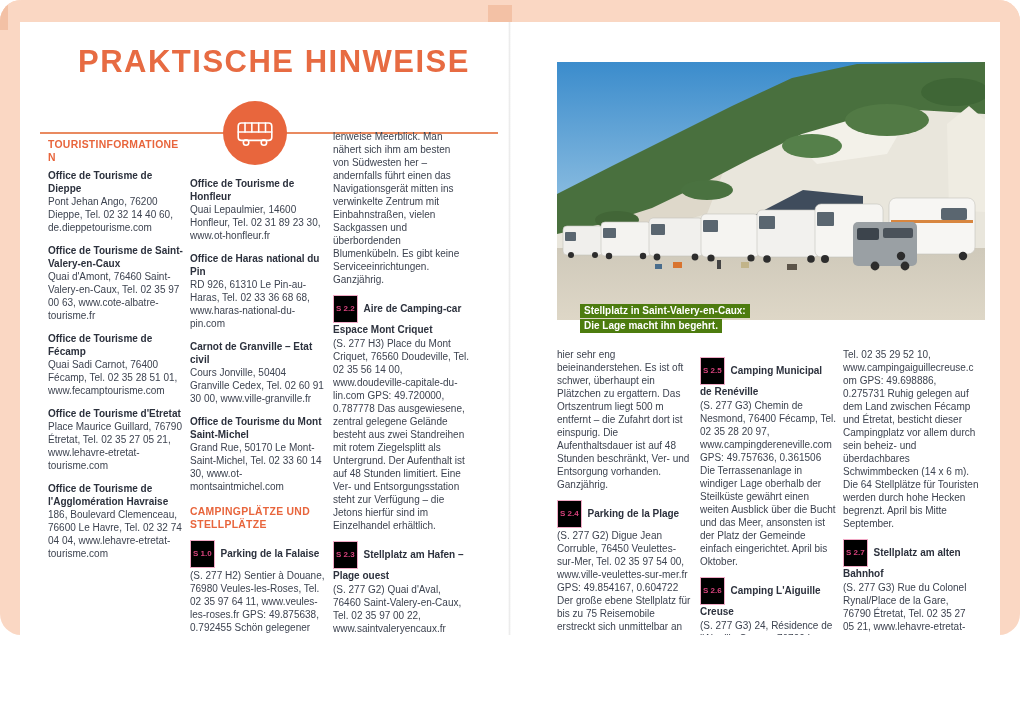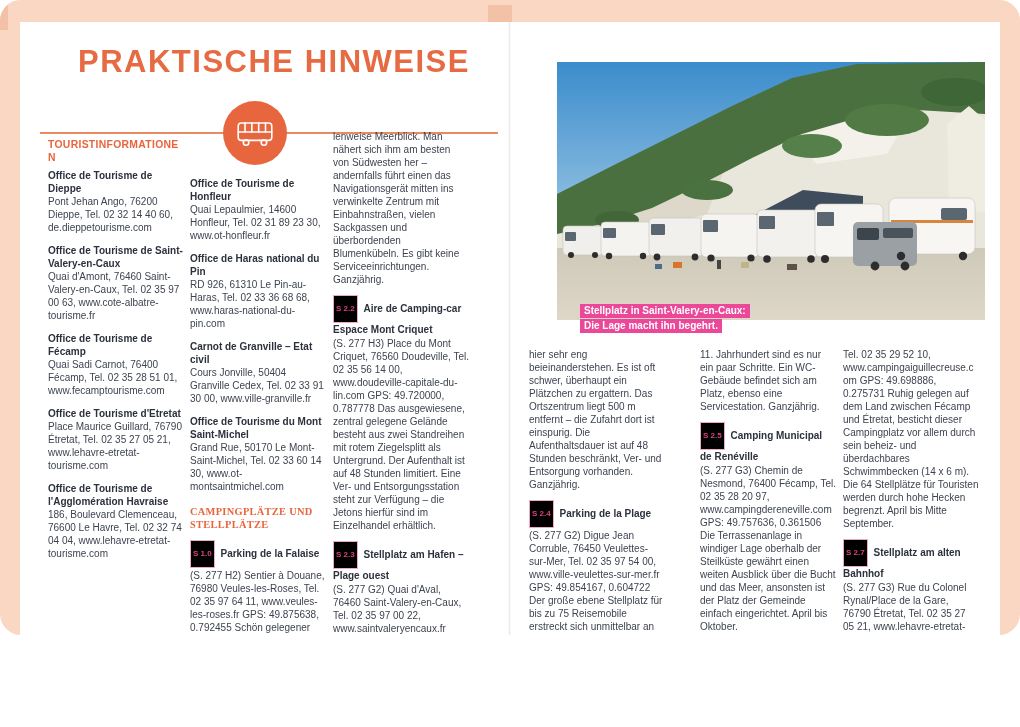--- a/index.html
+++ b/index.html
@@ -14,32 +14,32 @@
   .fold{position:absolute;left:508px;top:22px;width:3px;height:688px;
         background:linear-gradient(90deg,rgba(0,0,0,0) 0%,rgba(120,120,120,.14) 50%,rgba(0,0,0,0) 100%);}
   .title{position:absolute;left:78px;top:44px;font-size:31px;font-weight:800;
          letter-spacing:1.5px;color:#e76b42;}
   .rule{position:absolute;left:40px;top:132px;width:458px;height:2px;background:#e98a60;}
   .icon-circle{position:absolute;left:223px;top:101px;width:64px;height:64px;border-radius:50%;
                background:#e8663d;display:flex;align-items:center;justify-content:center;}
   .col{position:absolute;width:136px;font-size:10px;line-height:13px;color:#3d4350;
        overflow-wrap:anywhere;}
   .heading{color:#e8653c;font-weight:700;font-size:10.4px;letter-spacing:.3px;margin-bottom:5px;}
-  .heading2{margin-top:12px;margin-bottom:4px;font-family:Liberation Serif, serif;}
+  .heading2{margin-top:12px;margin-bottom:4px;}
   .entry{margin-bottom:10px;}
   .name{font-weight:700;color:#2c313d;}
   .s-entry{margin-top:9px;}
   .s-head{margin-bottom:1px;}
   .stag{display:inline-block;border:1px solid #f0a9c5;color:#d8437d;font-size:8px;font-weight:700;
         padding:8px 2px;margin-right:3px;line-height:10px;vertical-align:1px;background:#000000;}
   .s-name{font-weight:700;color:#2c313d;}
   .photo{position:absolute;left:557px;top:62px;width:428px;height:258px;background:#cfe0ee;}
   .photo svg{display:block;width:100%;height:100%;}
   .caption{position:absolute;left:580px;top:304px;z-index:3;}
-  .cap-line{display:table;background:#ec4899;color:#fff;font-weight:700;font-size:10px;
+  .cap-line{display:table;background:#4d7c0f;color:#fff;font-weight:700;font-size:10px;
             line-height:13px;padding:0 4px 1px 4px;margin-bottom:1px;}
   .footer{position:absolute;top:685px;font-size:10px;color:#3d4350;letter-spacing:.8px;}
   .footer-left{left:48px;}
   .footer-right{right:45px;text-align:right;}
   .pnum{font-weight:700;color:#2c313d;letter-spacing:0;}
   .footer-left .flabel{margin-left:12px;margin-top:42px;}
   .footer-right .flabel{margin-right:20px;padding-left:40px;}
 </style>
 </head>
 <body>
@@ -96,21 +96,21 @@
     <div class="entry">
       <div class="name">Office de Tourisme de Honfleur</div>
       <div class="etext">Quai Lepaulmier, 14600 Honfleur, Tel. 02 31 89 23 30, www.ot-honfleur.fr</div>
     </div>
     <div class="entry">
       <div class="name">Office de Haras national du Pin</div>
       <div class="etext">RD 926, 61310 Le Pin-au-Haras, Tel. 02 33 36 68 68, www.haras-national-du-pin.com</div>
     </div>
     <div class="entry">
       <div class="name">Carnot de Granville – Etat civil</div>
-      <div class="etext">Cours Jonville, 50404 Granville Cedex, Tel. 02 33 91 30 00, www.ville-granville.fr</div>
+      <div class="etext">Cours Jonville, 50404 Granville Cedex, Tel. 02 60 91 30 00, www.ville-granville.fr</div>
     </div>
     <div class="entry">
       <div class="name">Office de Tourisme du Mont Saint-Michel</div>
       <div class="etext">Grand Rue, 50170 Le Mont-Saint-Michel, Tel. 02 33 60 14 30, www.ot-montsaintmichel.com</div>
     </div>
     <div class="heading heading2">CAMPINGPLÄTZE UND STELLPLÄTZE</div>
     <div class="s-entry">
       <div class="s-head">
         <span class="stag">S 1.0</span>
         <span class="s-name">Parking de la Falaise</span>
@@ -213,33 +213,32 @@
       <rect x="160" y="198" width="4" height="9" fill="#444"></rect>
       <rect x="184" y="200" width="8" height="6" fill="#c2b48a"></rect>
       <rect x="230" y="202" width="10" height="6" fill="#5b5348"></rect>
     </svg>
   </div>
   <div class="caption">
     <span class="cap-line">Stellplatz in Saint-Valery-en-Caux:</span>
     <span class="cap-line">Die Lage macht ihn begehrt.</span>
   </div>
 
-  <div class="col" style="left:529px;top:348px;">
+  <div class="col" style="left:557px;top:348px;">
     <div class="etext">hier sehr eng beieinanderstehen. Es ist oft schwer, überhaupt ein Plätzchen zu ergattern. Das Ortszentrum liegt 500 m entfernt – die Zufahrt dort ist einspurig. Die Aufenthaltsdauer ist auf 48 Stunden beschränkt, Ver- und Entsorgung vorhanden. Ganzjährig.</div>
     <div class="s-entry">
       <div class="s-head">
         <span class="stag">S 2.4</span>
         <span class="s-name">Parking de la Plage</span>
       </div>
       <div class="etext">(S. 277 G2) Digue Jean Corruble, 76450 Veulettes-sur-Mer, Tel. 02 35 97 54 00, www.ville-veulettes-sur-mer.fr GPS: 49.854167, 0.604722 Der große ebene Stellplatz für bis zu 75 Reisemobile erstreckt sich unmittelbar an der Küstenstraße gegenüber der Strandpromenade. Zum mittelalterlichen Stadtkern mit Sandsteinkirche aus dem</div>
     </div>
   </div>
 
   <div class="col" style="left:700px;top:348px;">
-    <div class="etext">11. Jahrhundert sind es nur ein paar Schritte. Ein WC-Gebäude befindet sich am Platz, ebenso eine Servicestation. Ganzjährig.</div>
     <div class="s-entry">
       <div class="s-head">
         <span class="stag">S 2.5</span>
         <span class="s-name">Camping Municipal de Renéville</span>
       </div>
       <div class="etext">(S. 277 G3) Chemin de Nesmond, 76400 Fécamp, Tel. 02 35 28 20 97, www.campingdereneville.com GPS: 49.757636, 0.361506 Die Terrassenanlage in windiger Lage oberhalb der Steilküste gewährt einen weiten Ausblick über die Bucht und das Meer, ansonsten ist der Platz der Gemeinde einfach eingerichtet. April bis Oktober.</div>
     </div>
     <div class="s-entry">
       <div class="s-head">
         <span class="stag">S 2.6</span>

